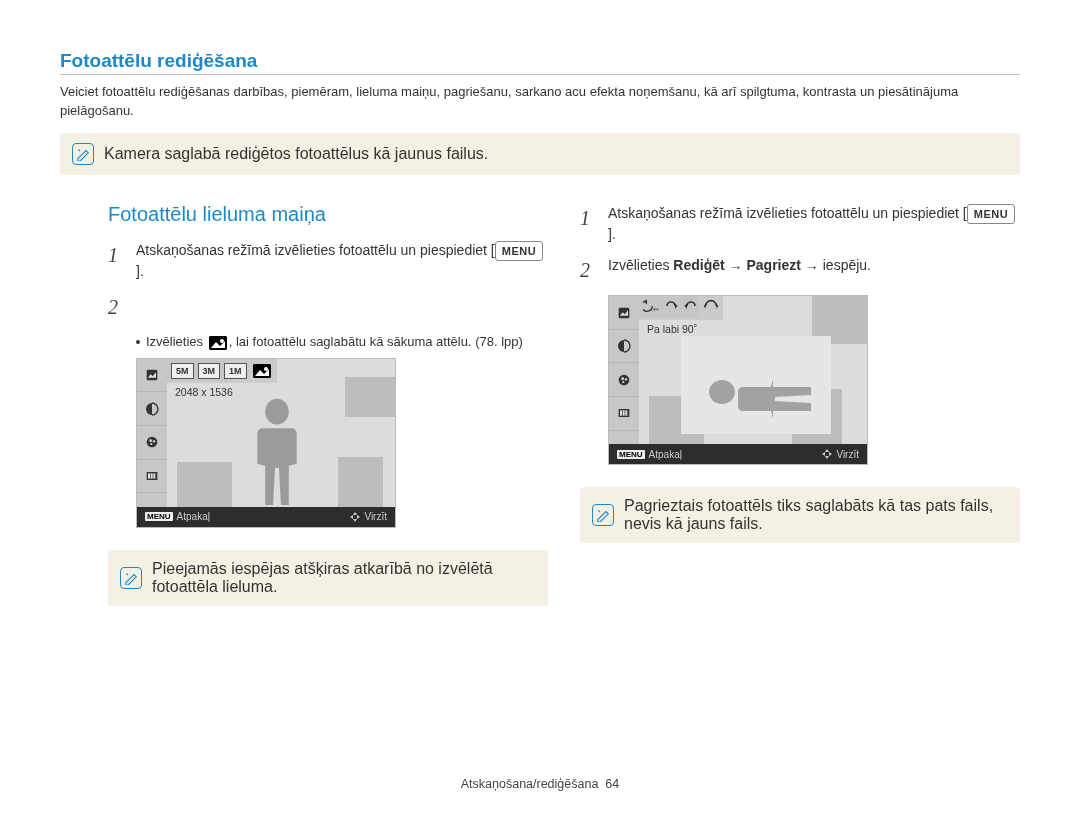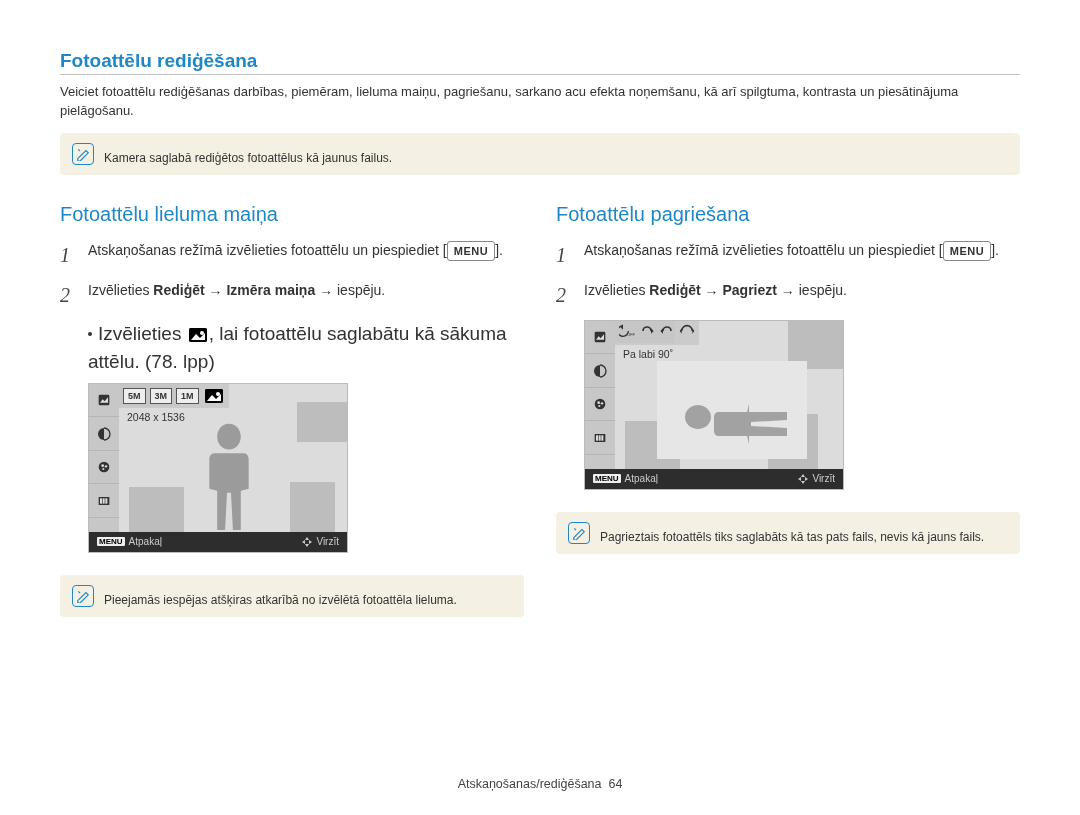--- a/index.html
+++ b/index.html
@@ -13,41 +13,41 @@
     padding: 50px 60px 0 60px;
   }
   .page-title { color: #1e88c7; font-size: 19px; font-weight: bold; border-bottom: 1px solid #c0c0c0; padding-bottom: 2px; margin-bottom: 8px; }
   .intro { font-size: 13px; line-height: 1.45; }
   .note-box {
     background: #f5f0e4;
     border-radius: 4px;
     padding: 10px 12px;
     margin-top: 12px;
     display: flex;
-    align-items: flex-end;
+    align-items: center;
     gap: 10px;
-    font-size: 12px;
+    font-size: 16px;
   }
   .note-icon {
     width: 22px; height: 22px; flex-shrink: 0;
     border: 1px solid #1e88c7; border-radius: 4px;
     color: #1e88c7; display:flex; align-items:center; justify-content:center;
   }
-  .columns { display: flex; gap: 32px; margin-top: 28px; }
+  .columns { display: flex; gap: 32px; margin-top: 28px; margin-left: 48px; }
   .col { flex: 1; }
   .section-title { color: #1e88c7; font-size: 20px; font-weight: normal; margin-bottom: 14px; }
   .step { display: flex; gap: 10px; margin-bottom: 10px; font-size: 14px; line-height: 1.5; }
   .step-num { font-style: italic; font-family: Georgia, serif; font-size: 20px; color: #444; min-width: 18px; }
   .menu-btn {
     display:inline-flex; align-items:center; justify-content:center;
     border:1px solid #888; border-radius:3px; padding:1px 6px;
     font-size:11px; font-weight:bold; font-family: Arial;
     letter-spacing: 0.5px; vertical-align: middle;
   }
-  .bullet { margin-left: 28px; font-size: 19px; line-height: 1.5; }
+  .bullet { margin-left: 28px; font-size: 13px; line-height: 1.5; }
   .bullet .dot { display:inline-block; width:4px; height:4px; background:#333; border-radius:50%; vertical-align:middle; margin-right:6px; margin-top:-2px;}
   .start-icon {
     display:inline-flex; width:18px; height:14px; background:#000; border-radius:2px;
     vertical-align:middle; position:relative; margin:0 2px;
   }
   .start-icon svg { width:18px; height:14px; }
   .screenshot {
     width: 260px; height: 170px;
     border: 1px solid #bbb;
     background: #dcdcdc;
@@ -96,23 +96,20 @@
     <div class="step">
       <span class="step-num">1</span>
       <span>
         <span>Atskaņošanas režīmā izvēlieties fotoattēlu un piespiediet</span>
         [<span class="menu-btn">MENU</span>]<span>.</span>
       </span>
     </div>
 
     <div class="step">
       <span class="step-num">2</span>
-      <span>
-        <span>Izvēlieties </span><b>Rediģēt</b><span> → </span><b>Izmēra maiņa</b><span> → iespēju.</span>
-      </span>
     </div>
 
     <div class="bullet">
       <span class="dot"></span><span>Izvēlieties </span><span class="start-icon">
           <svg viewBox="0 0 18 14">
             <rect width="18" height="14" rx="2" fill="#000"></rect>
             <circle cx="13" cy="5" r="2" fill="#fff"></circle>
             <path d="M2 12 L7 6 L11 10 L16 5 L16 12 Z" fill="#fff"></path>
           </svg>
         </span><span>, lai fotoattēlu saglabātu kā sākuma attēlu. (78. lpp)</span>
@@ -191,21 +188,20 @@
       <span class="note-icon">
         <svg viewBox="0 0 24 24" width="14" height="14" fill="none" stroke="#1e88c7" stroke-width="2">
             <path d="M4 4l3 3M3 20l14-14 4 4-14 14H3v-4z"></path>
           </svg>
       </span>
       <span>Pieejamās iespējas atšķiras atkarībā no izvēlētā fotoattēla lieluma.</span>
     </div>
   </div>
 
   <div class="col">
-    <h2 class="section-title">Fotoattēlu pagriešana</h2>
 
     <div class="step">
       <span class="step-num">1</span>
       <span>
         <span>Atskaņošanas režīmā izvēlieties fotoattēlu un piespiediet</span>
         [<span class="menu-btn">MENU</span>]<span>.</span>
       </span>
     </div>
 
     <div class="step">
@@ -297,14 +293,14 @@
         <svg viewBox="0 0 24 24" width="14" height="14" fill="none" stroke="#1e88c7" stroke-width="2">
             <path d="M4 4l3 3M3 20l14-14 4 4-14 14H3v-4z"></path>
           </svg>
       </span>
       <span>Pagrieztais fotoattēls tiks saglabāts kā tas pats fails, nevis kā jauns fails.</span>
     </div>
   </div>
 </div>
 
 <div class="footer">
-  <span>Atskaņošanas/rediģēšana</span>&nbsp;&nbsp;<span>64</span>
+  <span>Atskaņošana/rediģēšana</span>&nbsp;&nbsp;<span>64</span>
 </div>
 
 </body></html>

